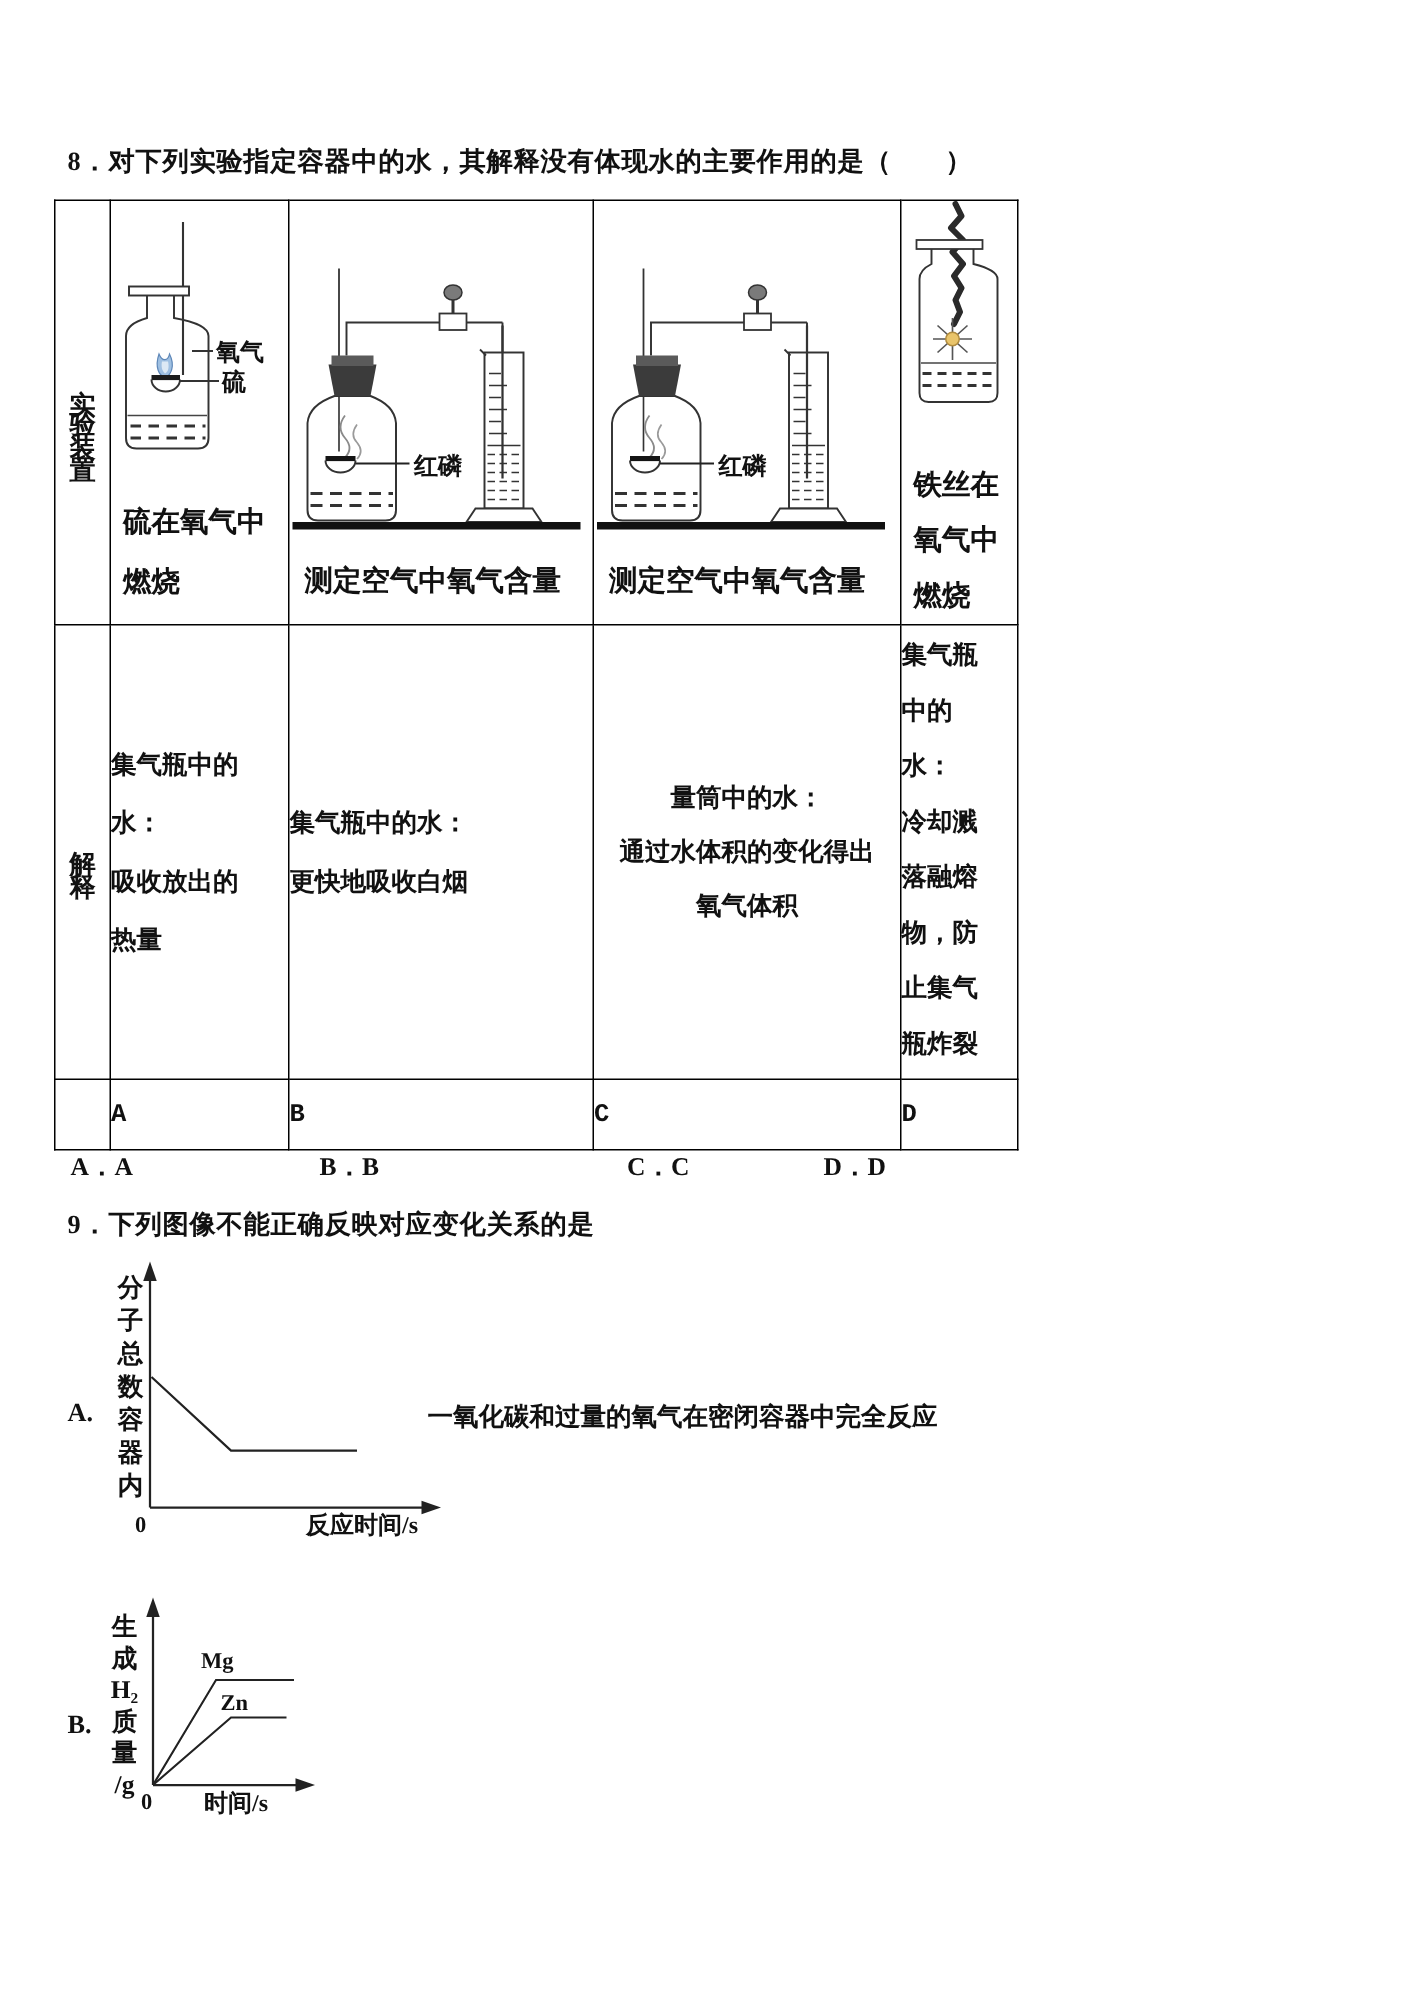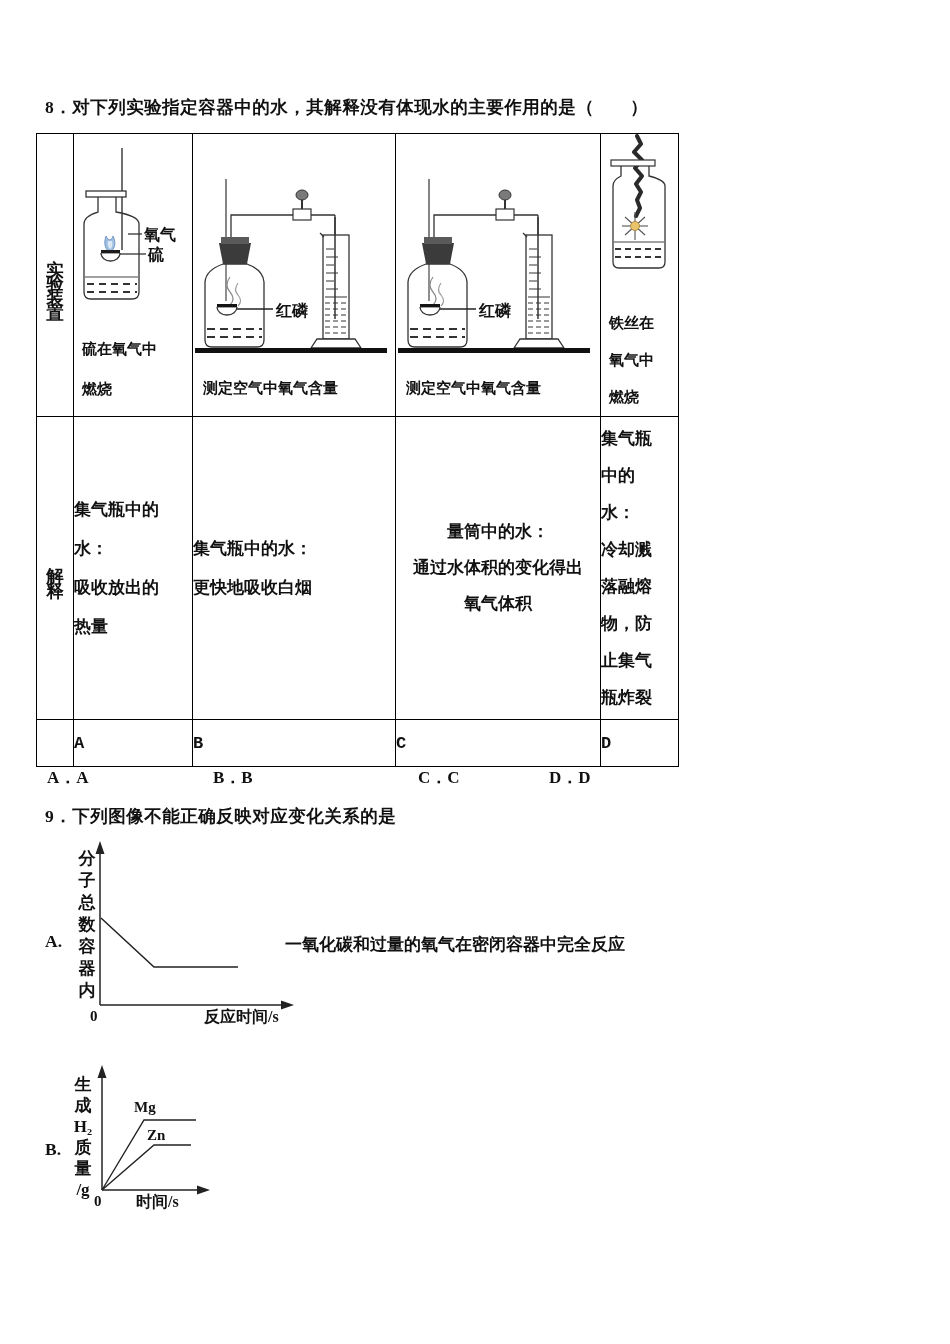--- a/index.html
+++ b/index.html
@@ -10,27 +10,27 @@
   #q8-line{left:45px;top:95px;}
   #q9-line{left:45px;top:804px;}
 
   
   table.exam{position:absolute;left:36px;top:133px;border-collapse:collapse;table-layout:fixed;}
   table.exam,table.exam td,table.exam th{border:1.6px solid #000;}
   table.exam td,table.exam th{padding:0;vertical-align:middle;font-weight:700;font-size:17px;}
   th.vhead{width:36px;}
   .vtext{writing-mode:vertical-lr;text-orientation:upright;margin:0 auto;letter-spacing:15px;font-weight:700;font-size:17.5px;}
   td.exp{vertical-align:top;}
-  .cap{font-weight:700;font-size:15px;}
+  .cap{font-weight:700;font-size:19px;}
   .cap-l8{margin-left:8px;line-height:40px;}
   .cap-one{margin-left:10px;margin-top:14px;line-height:22px;}
   .cap-d{margin-left:8px;margin-top:26px;line-height:37px;}
   td.expl{padding-left:10px;line-height:39px;}
   td.expl3{padding-left:12px;line-height:36px;text-align:center;}
-  td.expl4{vertical-align:top;padding-top:4px;padding-left:8px;line-height:37px;}
+  td.expl4{vertical-align:top;padding-top:4px;padding-left:8px;line-height:37px;font-family:Liberation Mono, monospace;}
   td.letter{font-family:"Liberation Mono","DejaVu Sans Mono",monospace;font-size:16px;padding-left:9px;height:46px;}
 
   .choice{position:absolute;top:766px;font-size:17px;font-weight:700;}
   #choiceA{left:47px;} #choiceB{left:213px;} #choiceC{left:381px;margin-left:37px;} #choiceD{left:549px;}
 
   
   .opt-letter{position:absolute;font-size:17.5px;font-weight:700;}
   #optA-letter{left:45px;top:931px;}
   #optB-letter{left:45px;top:1139px;}
   .desc{position:absolute;font-size:17px;font-weight:700;white-space:nowrap;text-align:right;}

